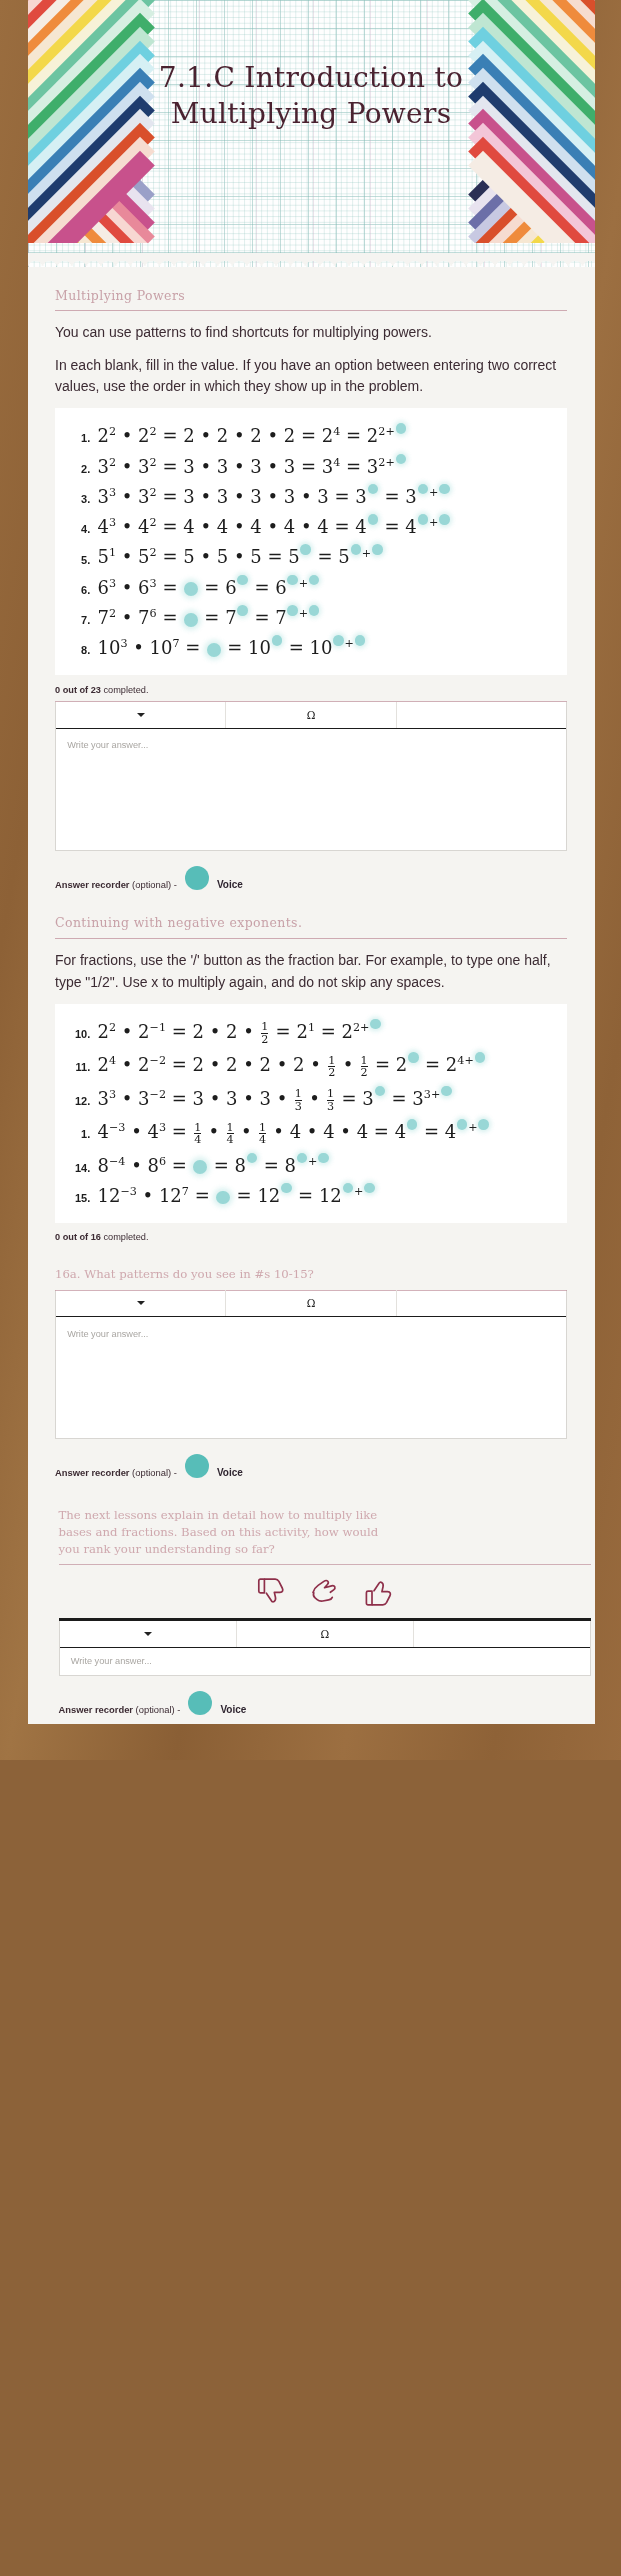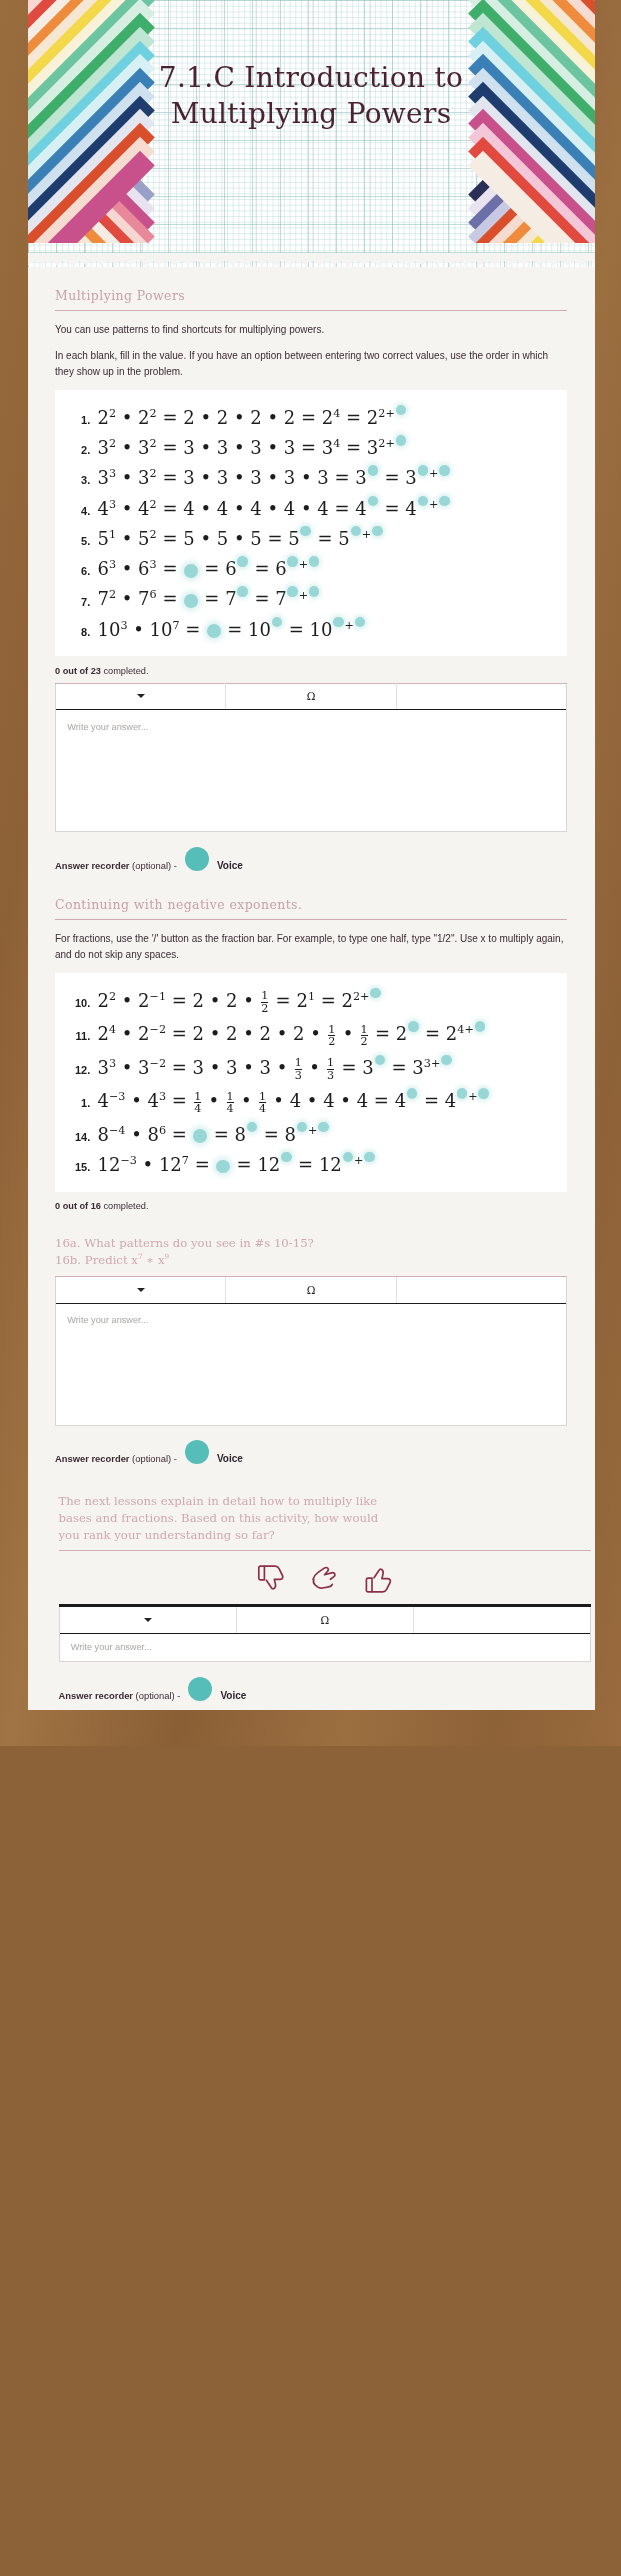--- a/index.html
+++ b/index.html
@@ -106,21 +106,21 @@
     font-family: "DejaVu Serif", serif;
     font-size: 12.5px;
     color: #c8a1a8;
     letter-spacing: 0.4px;
     padding-top: 21px;
     padding-bottom: 7.3px;
   }
   .sec-rule { height:0.8px; background:#c0929c; opacity:.75; margin-bottom: 11.3px; }
 
   .para {
-    font-size: 10px;
+    font-size: 14px;
     line-height: 1.55;
     color: #3c2b33;
     margin: 0 0 10.5px 0;
   }
 
   
   .prob-card {
     background: #fff;
     padding: 11.3px 6.5px 13px 6.5px;
     margin: 3.2px 0 3.2px 0;
@@ -454,21 +454,20 @@
         </div>
 
       <div class="completed">
         <b>0 out of 16</b><span> completed.</span>
       </div>
     </div>
 
     <div class="block">
       <div class="q-prompt">
         <span>16a. What patterns do you see in #s 10-15?</span>
-        <span class="l2" id="q16b">16b. Predict x<sup>7</sup> ∗ x<sup>9</sup></span>
       </div>
       <div class="q-rule"></div>
 
       <div class="editor">
         <div class="etoolbar">
           <div class="cell">
             <span class="caret-dn"></span>
           </div>
           <div class="cell">
             <span class="omega">Ω</span>

